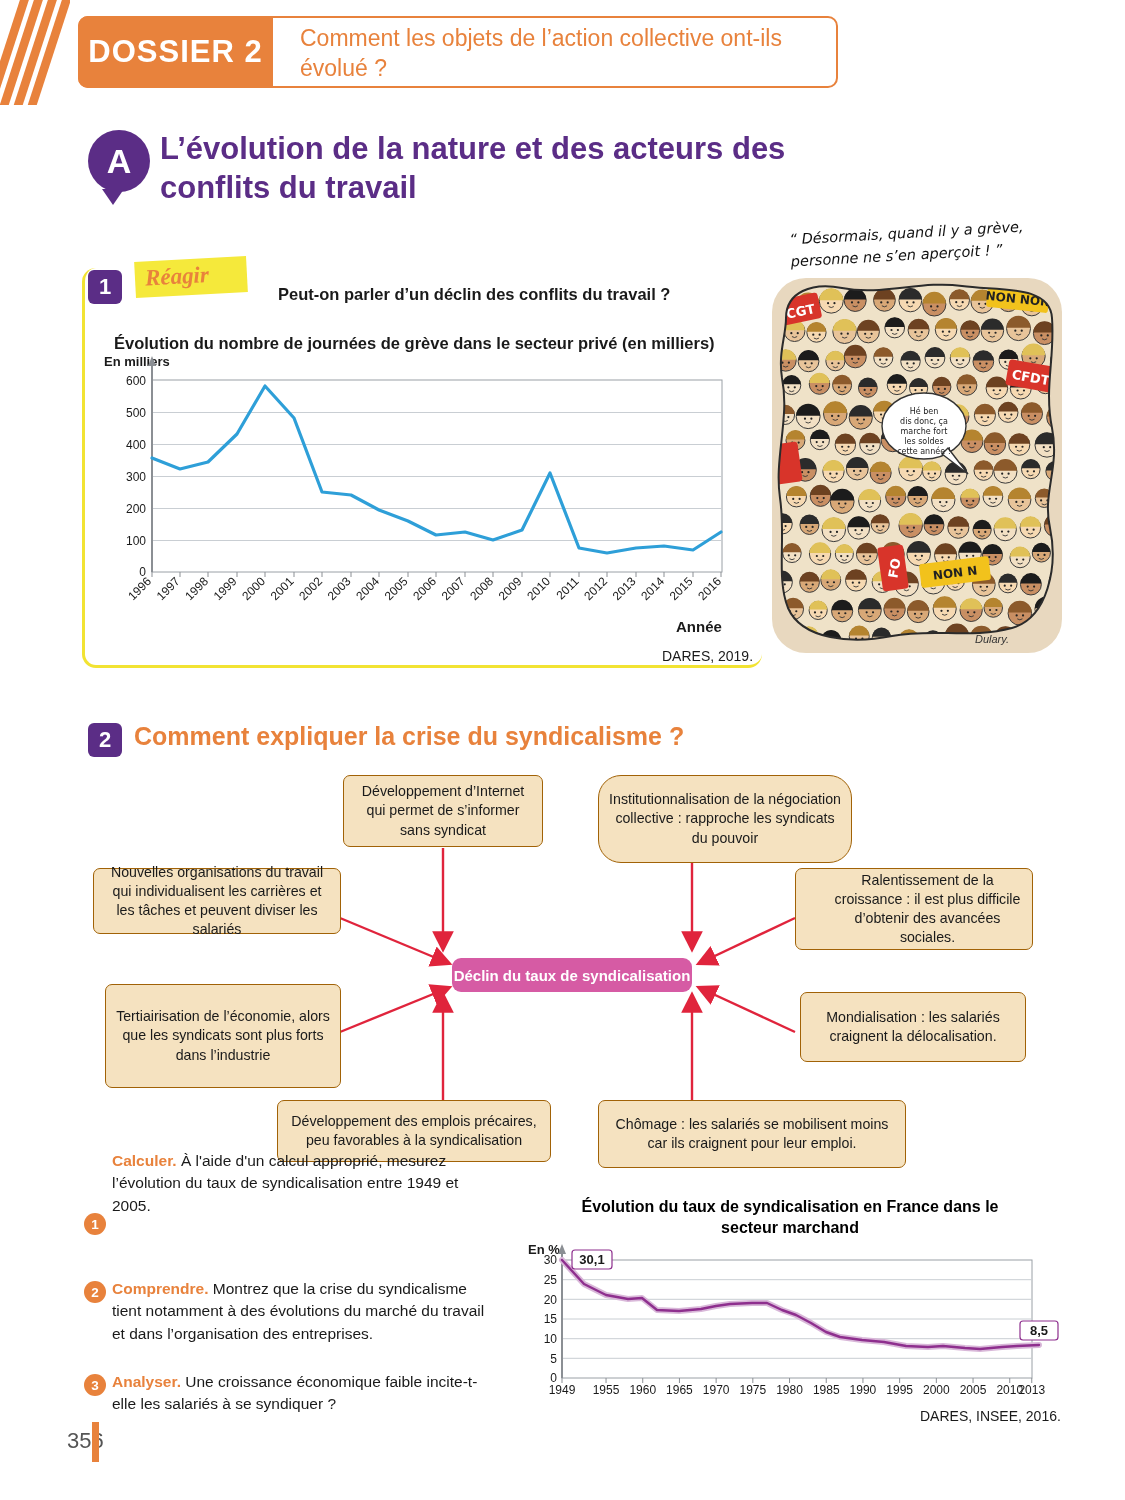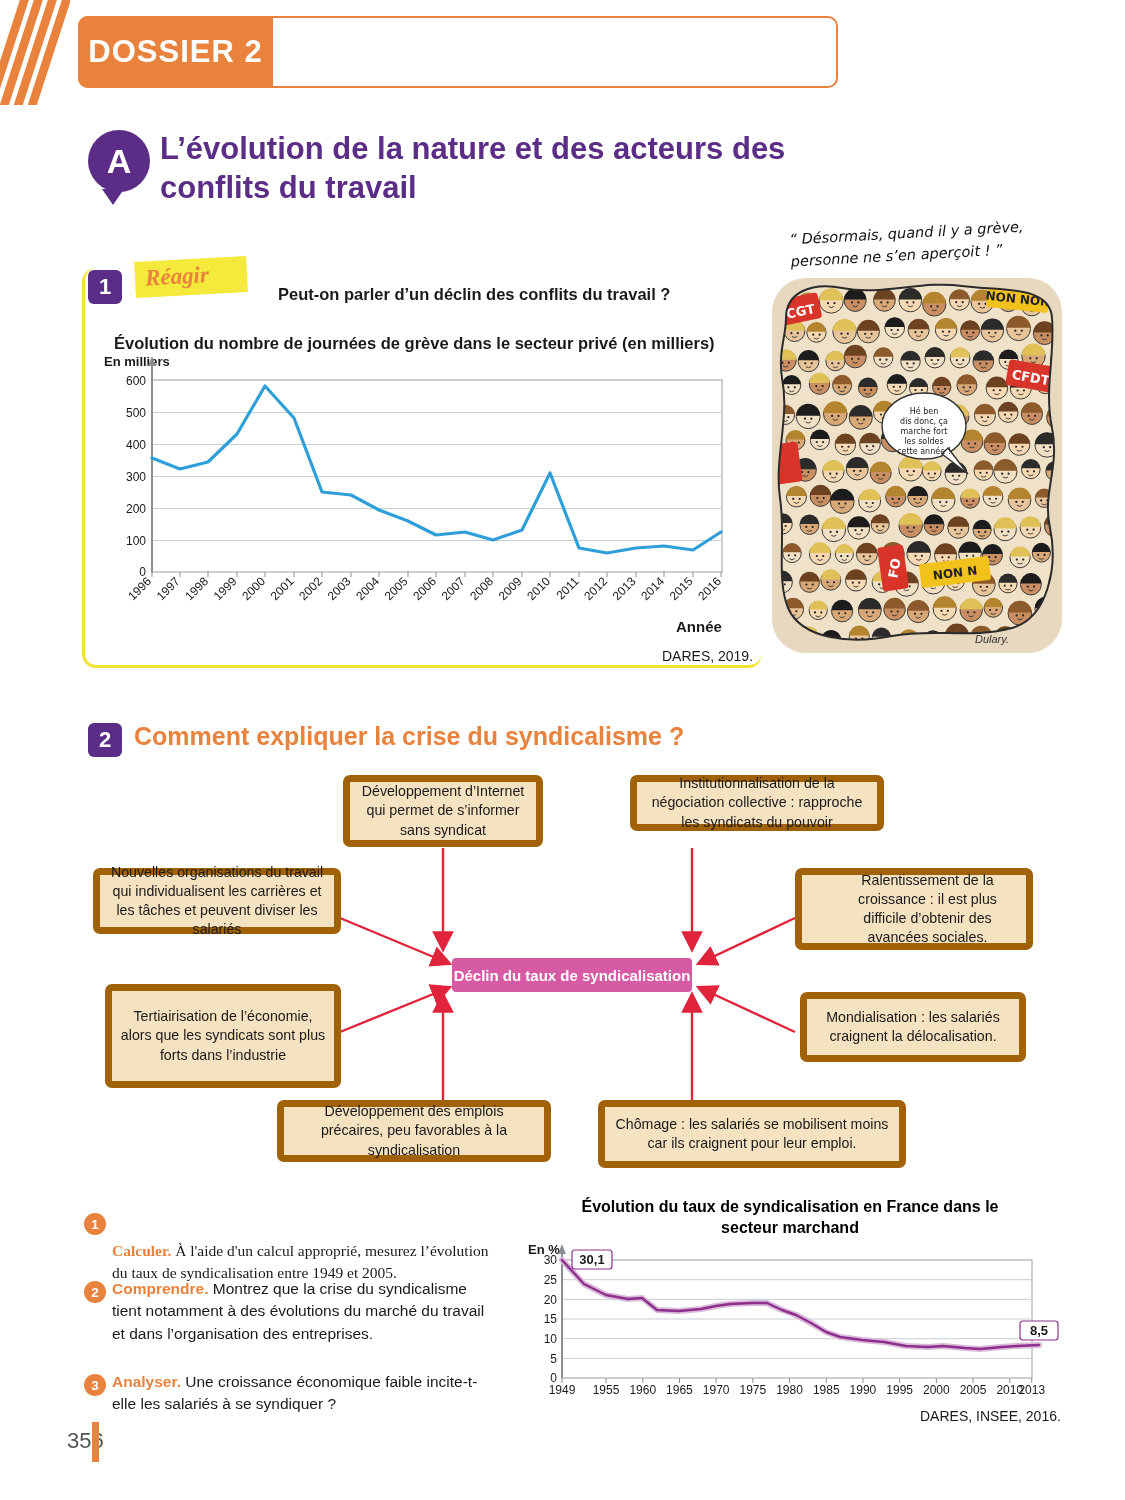--- a/index.html
+++ b/index.html
@@ -45,23 +45,23 @@
 
   
   .cartoon-quote { position:absolute; left:790px; top:222px; width:270px; font-size:14.5px; color:#111; font-family:"DejaVu Sans", sans-serif;
                    font-style:italic; transform:rotate(-3.2deg); line-height:1.5; }
   .cartoon { position:absolute; left:772px; top:278px; width:290px; height:375px; border-radius:34px; overflow:hidden; background:#e8d8bf; }
   .cartoon-sig { position:absolute; left:975px; top:633px; font-size:11px; color:#333; font-style:italic; }
 
   
   .act2-title { position:absolute; left:134px; top:722px; font-size:25px; font-weight:bold; color:#e8823c; }
 
-  .dbox { position:absolute; background:#f5e2c0; border:7px solid #a16207; border-radius:7px;
+  .dbox { position:absolute; background:#f5e2c0; border:1px solid #a16207; border-radius:7px;
           font-size:14.2px; color:#1a1a1a; text-align:center; line-height:1.35; display:flex; align-items:center; justify-content:center; padding:6px 8px; }
-  .center-box { position:absolute; background:#d65ba4; border-radius:4px; color:#fff; font-size:15px; font-weight:bold;
+  .center-box { position:absolute; background:#d65ba4; border-radius:9px; color:#fff; font-size:15px; font-weight:bold;
                 display:flex; align-items:center; justify-content:center; }
 
   
   .q-item { position:absolute; width:380px; font-size:15.5px; color:#1a1a1a; line-height:1.45; }
   .q-num { position:absolute; width:22px; height:22px; border-radius:50%; background:#e8823c; color:#fff;
            font-size:13.5px; font-weight:bold; display:flex; align-items:center; justify-content:center; }
   .q-strong { color:#e8823c; font-weight:bold; }
 
   
   .chart2-title { position:absolute; left:555px; top:1197px; width:470px; text-align:center; font-size:16px; font-weight:bold; line-height:1.3; }
@@ -78,20 +78,21 @@
 <div class="page">
 
   <div class="hdr-stripes">
     <span style="left:2px"></span>
       <span style="left:16px"></span>
       <span style="left:30px"></span>
       <span style="left:44px"></span>
   </div>
   <div class="hdr-band"></div>
   <div class="hdr-dossier">DOSSIER 2</div>
+  <div class="hdr-q">Comment les objets de l’action collective ont-ils évolué ?</div>
 
   <div class="sec-badge">A</div>
   <div class="sec-title">L’évolution de la nature et des acteurs des conflits du travail</div>
 
   <div class="act1-box"></div>
   <div class="num-badge" style="left:88px; top:270px;">1</div>
   <div class="reagir">
     <span>Réagir</span>
   </div>
   <div class="act1-q">Peut-on parler d’un déclin des conflits du travail ?</div>
@@ -1018,31 +1019,31 @@
       <line x1="340" y1="158" x2="448" y2="203"></line>
       <line x1="795" y1="158" x2="700" y2="203"></line>
       <line x1="340" y1="272" x2="448" y2="228"></line>
       <line x1="795" y1="272" x2="700" y2="228"></line>
       <line x1="443" y1="362" x2="443" y2="236"></line>
       <line x1="692" y1="362" x2="692" y2="236"></line>
     </g>
   </svg>
 
   <div class="dbox" style="left:343px; top:775px; width:200px; height:72px;">Développement d’Internet qui permet de s’informer sans syndicat</div>
-  <div class="dbox" style="left:630px; top:775px; width:254px; height:56px;">Institutionnalisation de la négociation collective : rapproche les syndicats du pouvoir</div>
+  <div class="dbox" style="left:598px; top:775px; width:254px; height:88px;border-radius:23px;">Institutionnalisation de la négociation collective : rapproche les syndicats du pouvoir</div>
   <div class="dbox" style="left:93px; top:868px; width:248px; height:66px;">Nouvelles organisations du travail qui individualisent les carrières et les tâches et peuvent diviser les salariés</div>
   <div class="dbox" style="left:795px; top:868px; width:238px; height:82px;padding-left:35px;">Ralentissement de la croissance : il est plus difficile d’obtenir des avancées sociales.</div>
   <div class="dbox" style="left:105px; top:984px; width:236px; height:104px;">Tertiairisation de l’économie, alors que les syndicats sont plus forts dans l’industrie</div>
   <div class="dbox" style="left:800px; top:992px; width:226px; height:70px;">Mondialisation : les salariés craignent la délocalisation.</div>
   <div class="dbox" style="left:277px; top:1100px; width:274px; height:62px;">Développement des emplois précaires, peu favorables à la syndicalisation</div>
   <div class="dbox" style="left:598px; top:1100px; width:308px; height:68px;">Chômage : les salariés se mobilisent moins car ils craignent pour leur emploi.</div>
   <div class="center-box" style="left:452px; top:958px; width:240px; height:34px;">Déclin du taux de syndicalisation</div>
 
   <div class="q-num" style="left:84px; top:1213px;">1</div>
-  <div class="q-item" style="left:112px; top:1240px;font-family:Liberation Serif, serif;">
+  <div class="q-item" style="left:112px; top:1150px;">
     <span class="q-strong">Calculer.</span><span> À l'aide d'un calcul approprié, mesurez l’évolution du taux de syndicalisation entre 1949 et 2005.</span>
   </div>
 
   <div class="q-num" style="left:84px; top:1281px;">2</div>
   <div class="q-item" style="left:112px; top:1278px;">
     <span class="q-strong">Comprendre.</span><span> Montrez que la crise du syndicalisme tient notamment à des évolutions du marché du travail et dans l’organisation des entreprises.</span>
   </div>
 
   <div class="q-num" style="left:84px; top:1374px;">3</div>
   <div class="q-item" style="left:112px; top:1371px;">

